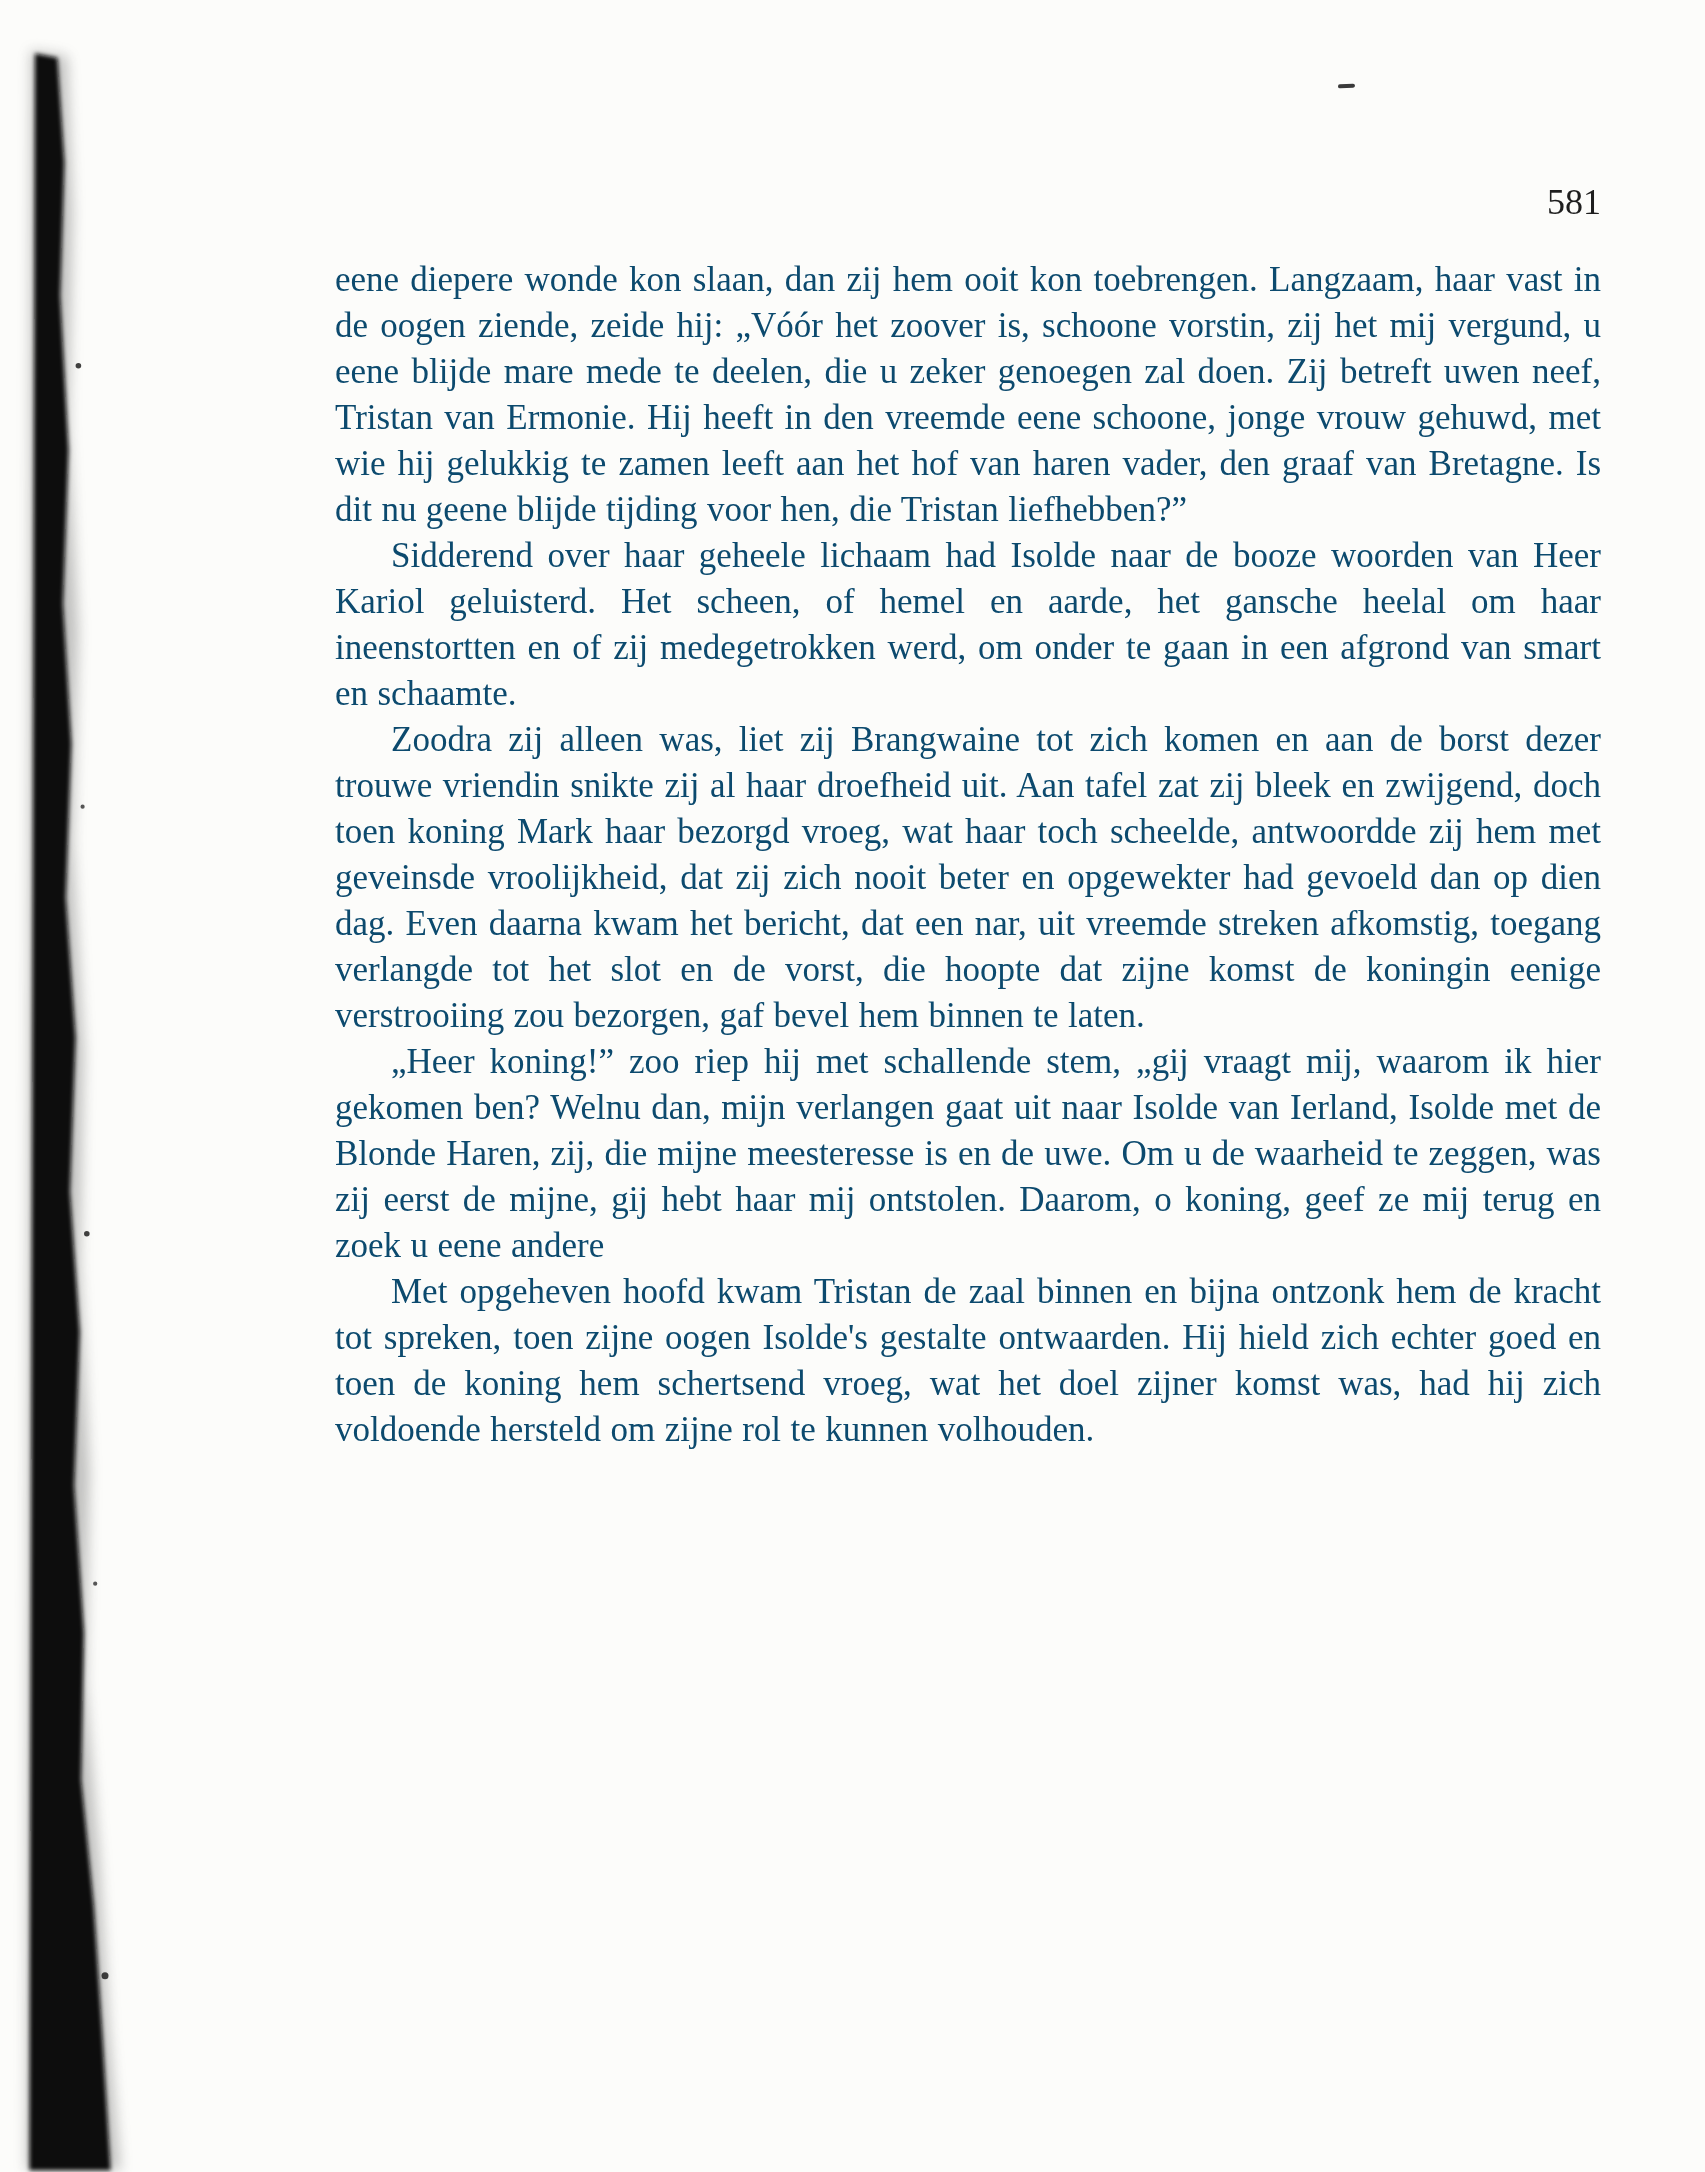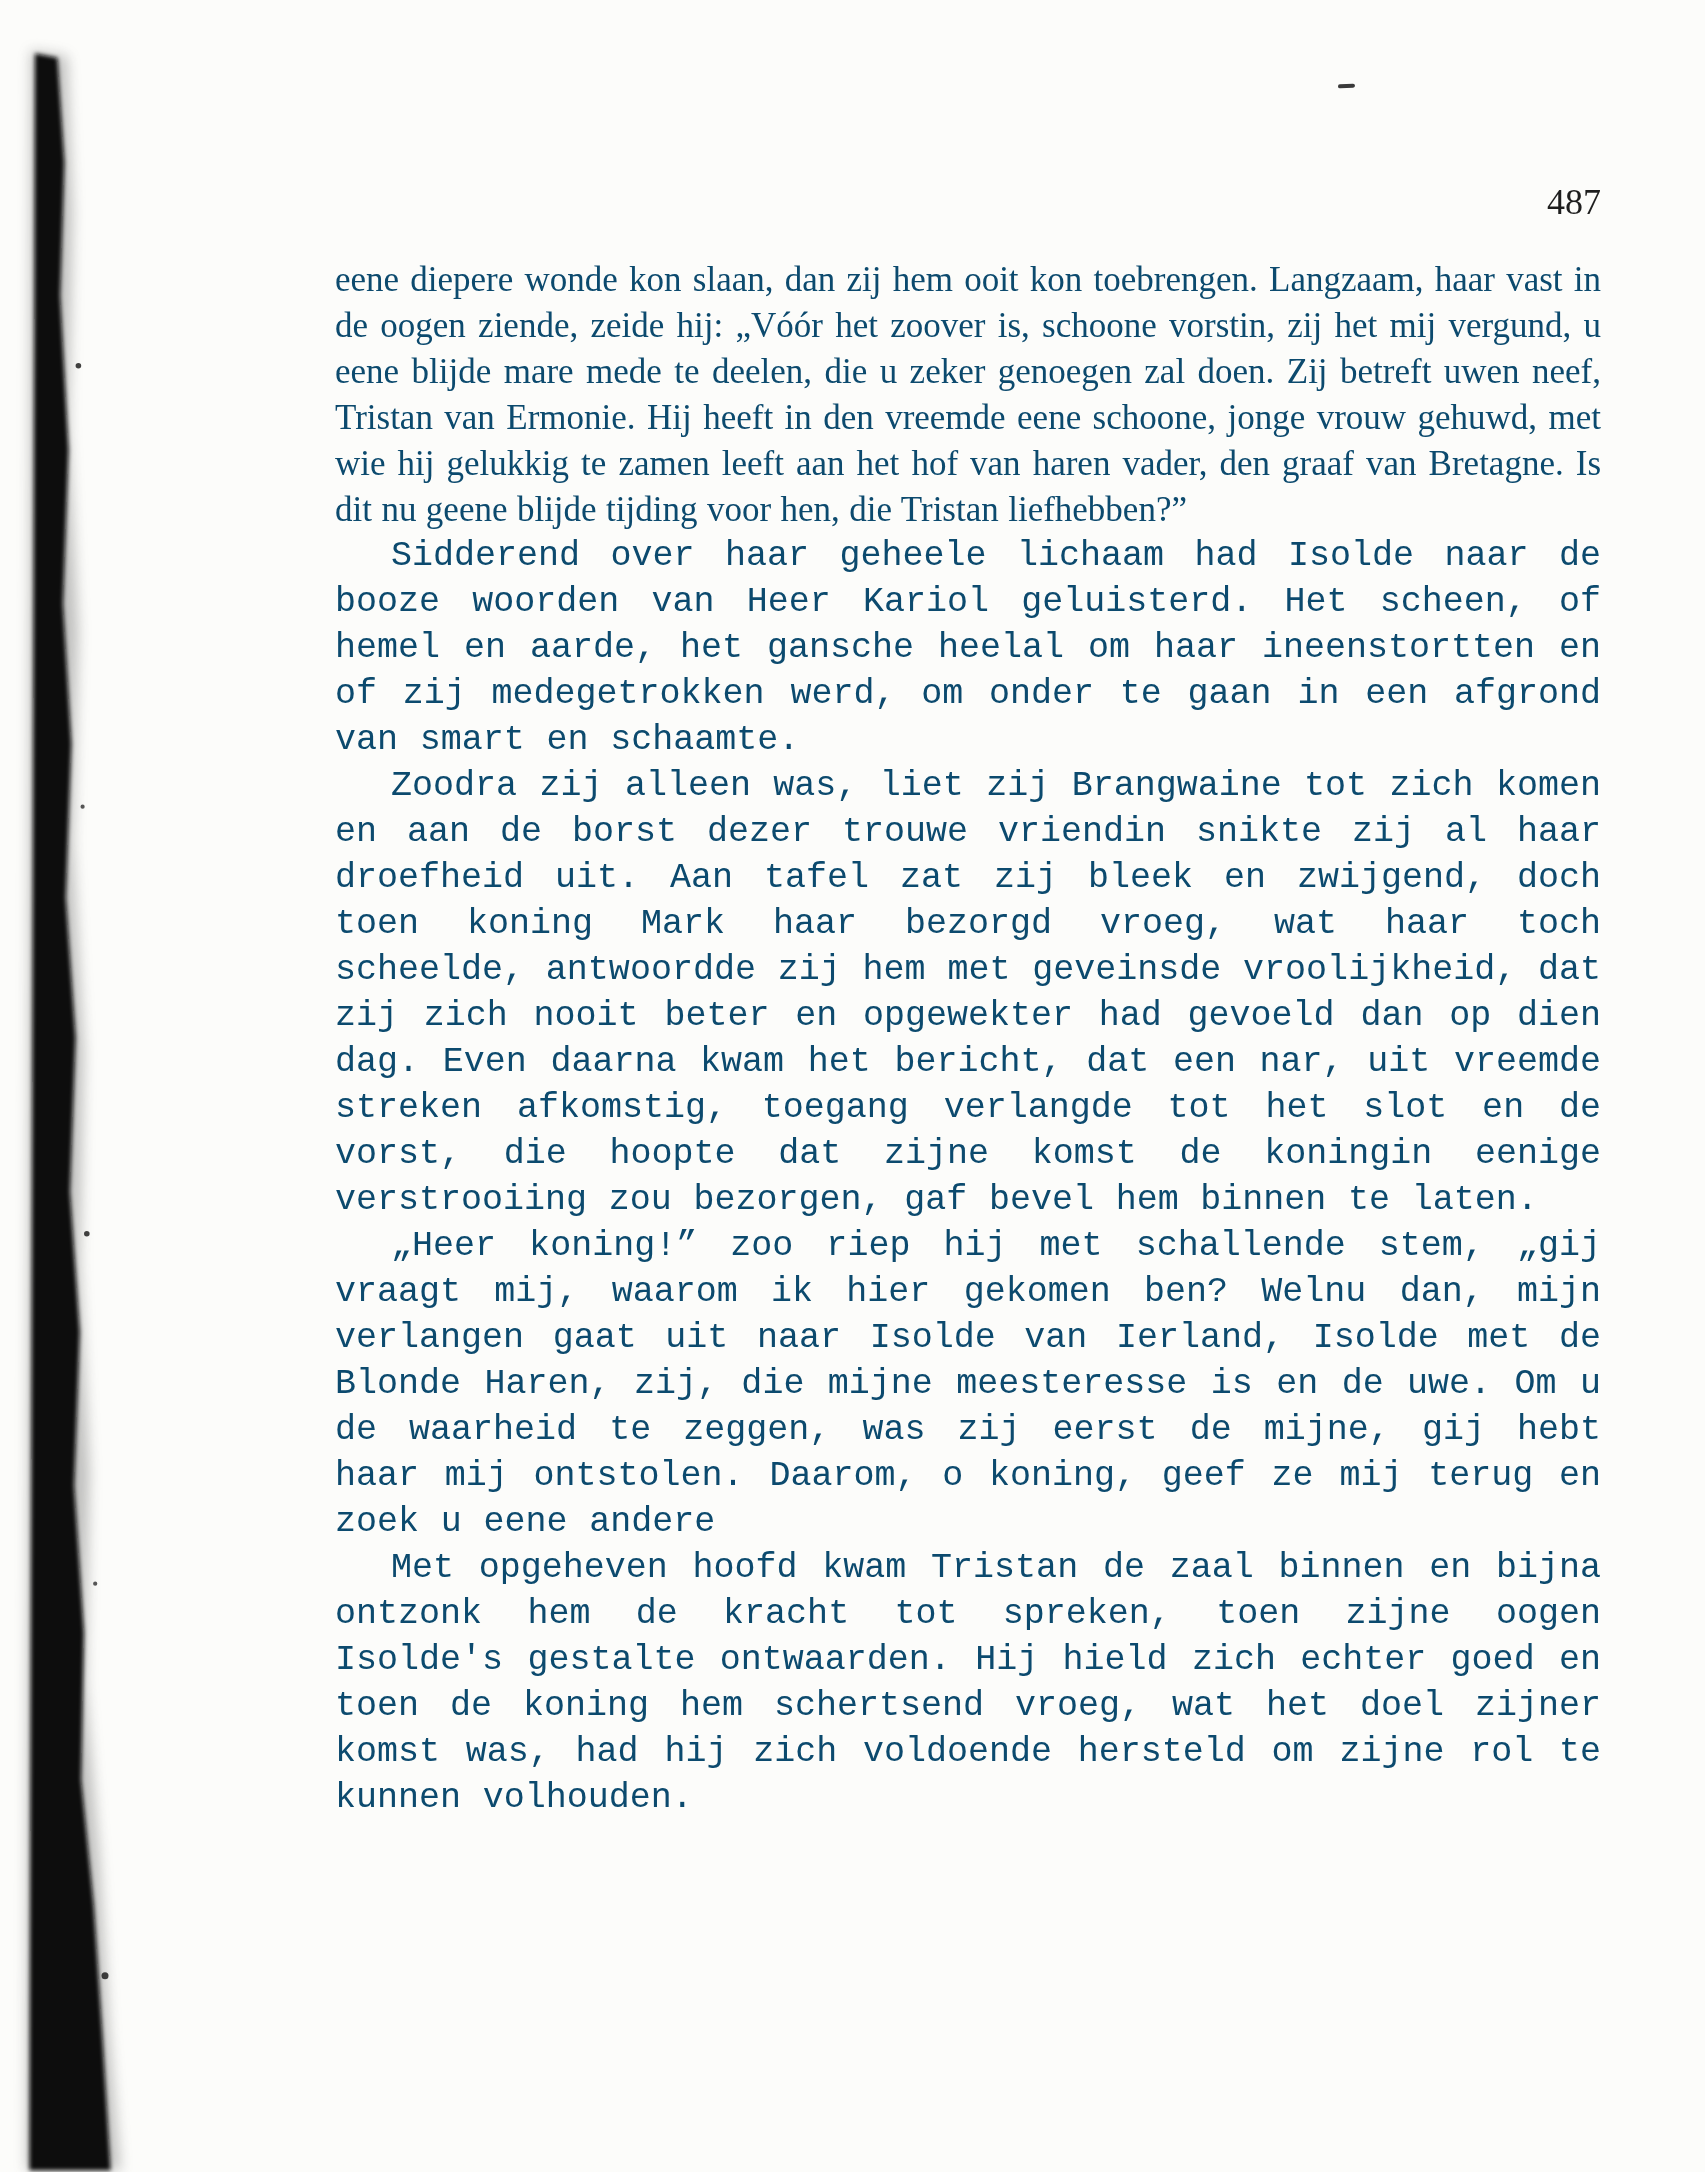--- a/index.html
+++ b/index.html
@@ -74,21 +74,20 @@
     hyphens: auto;
     -webkit-hyphens: auto;
     word-spacing: 0.7px;
   }
   .text-block p {
     margin: 0;
     padding: 0;
   }
   .text-block p.indent {
     text-indent: 56px;
-    font-family: Liberation Mono, monospace;
   }
 </style>
 </head>
 <body>
 
 <div class="page">
 
   <svg class="gutter-svg" viewBox="0 0 260 3098" xmlns="http://www.w3.org/2000/svg" aria-hidden="true">
     <defs>
       <filter id="blur1" x="-20%" y="-2%" width="140%" height="104%">
@@ -106,21 +105,21 @@
     <circle cx="112" cy="520" r="4" fill="#111" opacity="0.8"></circle>
     <circle cx="118" cy="1150" r="3" fill="#111" opacity="0.7"></circle>
     <circle cx="124" cy="1760" r="4" fill="#111" opacity="0.8"></circle>
     <circle cx="136" cy="2260" r="3" fill="#111" opacity="0.7"></circle>
     <circle cx="150" cy="2820" r="5" fill="#111" opacity="0.8"></circle>
   </svg>
 
   <div class="speck"></div>
 
   <div class="running-header">
-    <div class="page-number">487</div>
+    <div class="page-number">581</div>
   </div>
 
   <div class="text-block">
     <p>eene diepere wonde kon slaan, dan zij hem ooit kon toebrengen. Langzaam, haar vast in de oogen ziende, zeide hij: „Vóór het zoover is, schoone vorstin, zij het mij vergund, u eene blijde mare mede te deelen, die u zeker genoegen zal doen. Zij betreft uwen neef, Tristan van Ermonie. Hij heeft in den vreemde eene schoone, jonge vrouw gehuwd, met wie hij gelukkig te zamen leeft aan het hof van haren vader, den graaf van Bretagne. Is dit nu geene blijde tijding voor hen, die Tristan liefhebben?”</p>
     <p class="indent">Sidderend over haar geheele lichaam had Isolde naar de booze woorden van Heer Kariol geluisterd. Het scheen, of hemel en aarde, het gansche heelal om haar ineenstortten en of zij medegetrokken werd, om onder te gaan in een afgrond van smart en schaamte.</p>
     <p class="indent">Zoodra zij alleen was, liet zij Brangwaine tot zich komen en aan de borst dezer trouwe vriendin snikte zij al haar droefheid uit. Aan tafel zat zij bleek en zwijgend, doch toen koning Mark haar bezorgd vroeg, wat haar toch scheelde, antwoordde zij hem met geveinsde vroolijkheid, dat zij zich nooit beter en opgewekter had gevoeld dan op dien dag. Even daarna kwam het bericht, dat een nar, uit vreemde streken afkomstig, toegang verlangde tot het slot en de vorst, die hoopte dat zijne komst de koningin eenige verstrooiing zou bezorgen, gaf bevel hem binnen te laten.</p>
     <p class="indent">„Heer koning!” zoo riep hij met schallende stem, „gij vraagt mij, waarom ik hier gekomen ben? Welnu dan, mijn verlangen gaat uit naar Isolde van Ierland, Isolde met de Blonde Haren, zij, die mijne meesteresse is en de uwe. Om u de waarheid te zeggen, was zij eerst de mijne, gij hebt haar mij ontstolen. Daarom, o koning, geef ze mij terug en zoek u eene andere</p>
     <p class="indent">Met opgeheven hoofd kwam Tristan de zaal binnen en bijna ontzonk hem de kracht tot spreken, toen zijne oogen Isolde's gestalte ontwaarden. Hij hield zich echter goed en toen de koning hem schertsend vroeg, wat het doel zijner komst was, had hij zich voldoende hersteld om zijne rol te kunnen volhouden.</p>
   </div>
 

